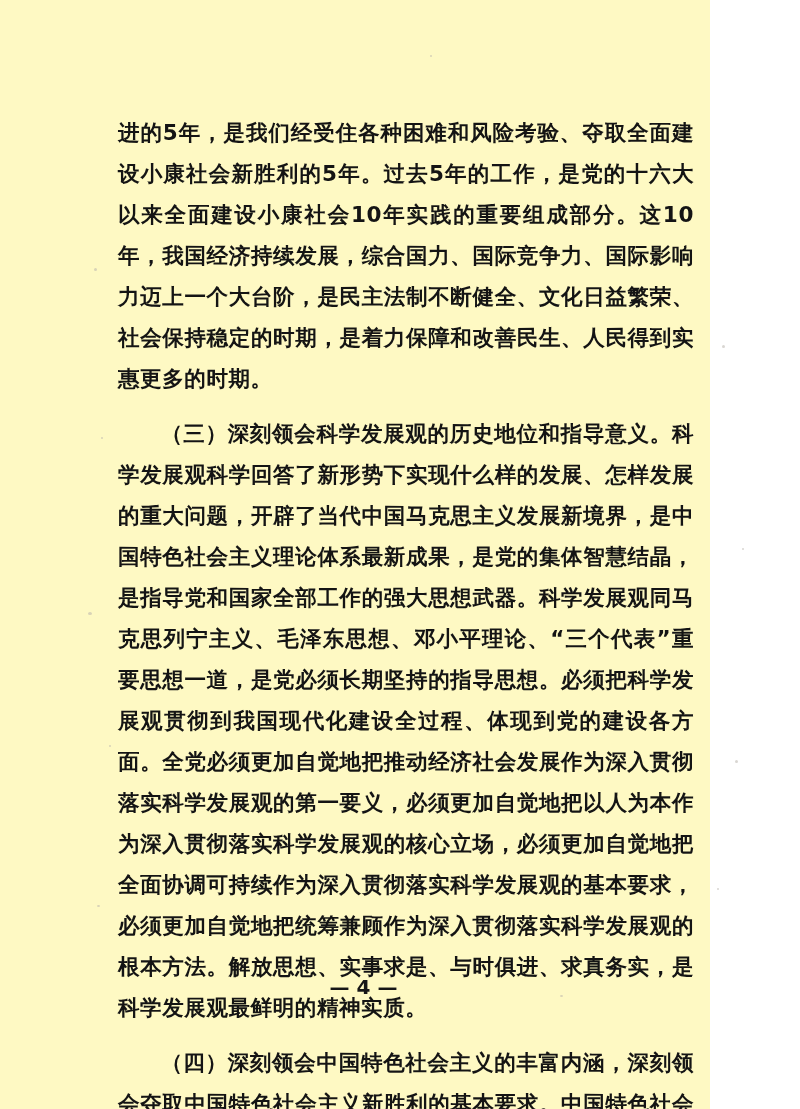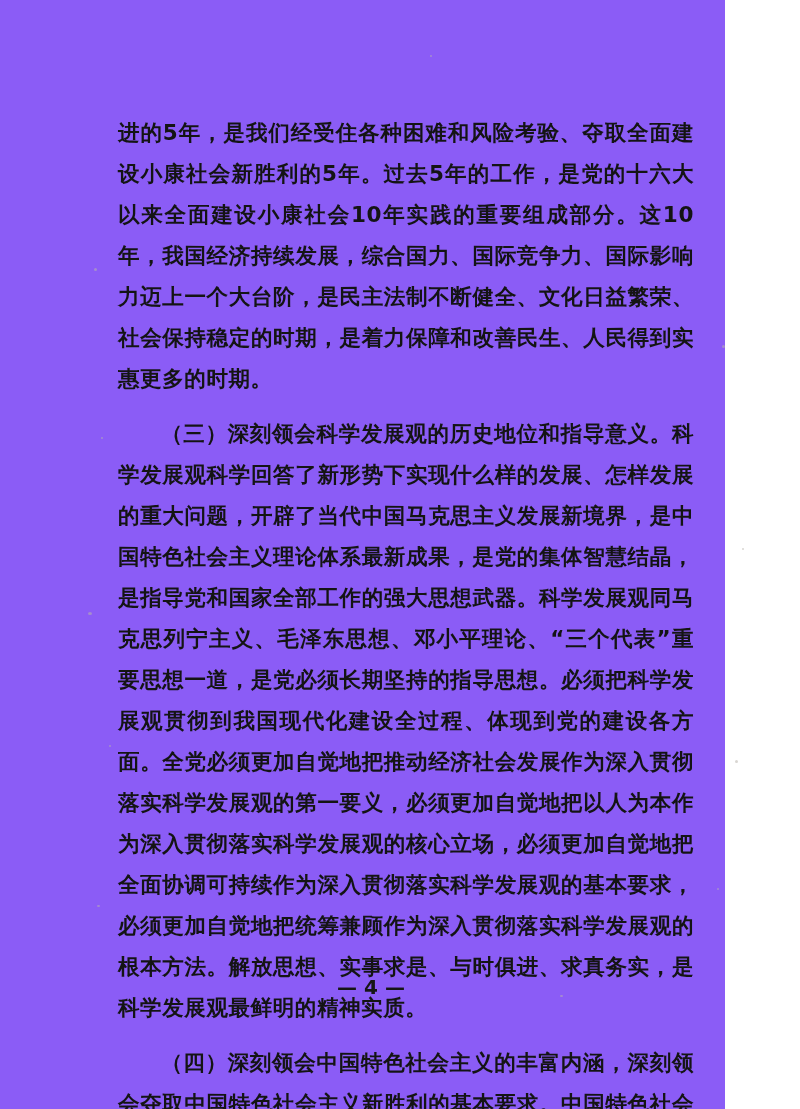--- a/index.html
+++ b/index.html
@@ -10,22 +10,21 @@
     width: 800px;
     height: 1109px;
     background: #ffffff;
     font-family: "DejaVu Sans", sans-serif;
     overflow: hidden;
   }
   .page {
     position: relative;
     width: 710px;
     height: 1109px;
-    background: #8b5cf6;
-    padding-left: 15px;
+    background: #fef9c3;
   }
   
   .speck {
     position: absolute;
     background: #b9b5ad;
     border-radius: 50%;
     opacity: 0.55;
   }
   .doc-body {
     position: absolute;

